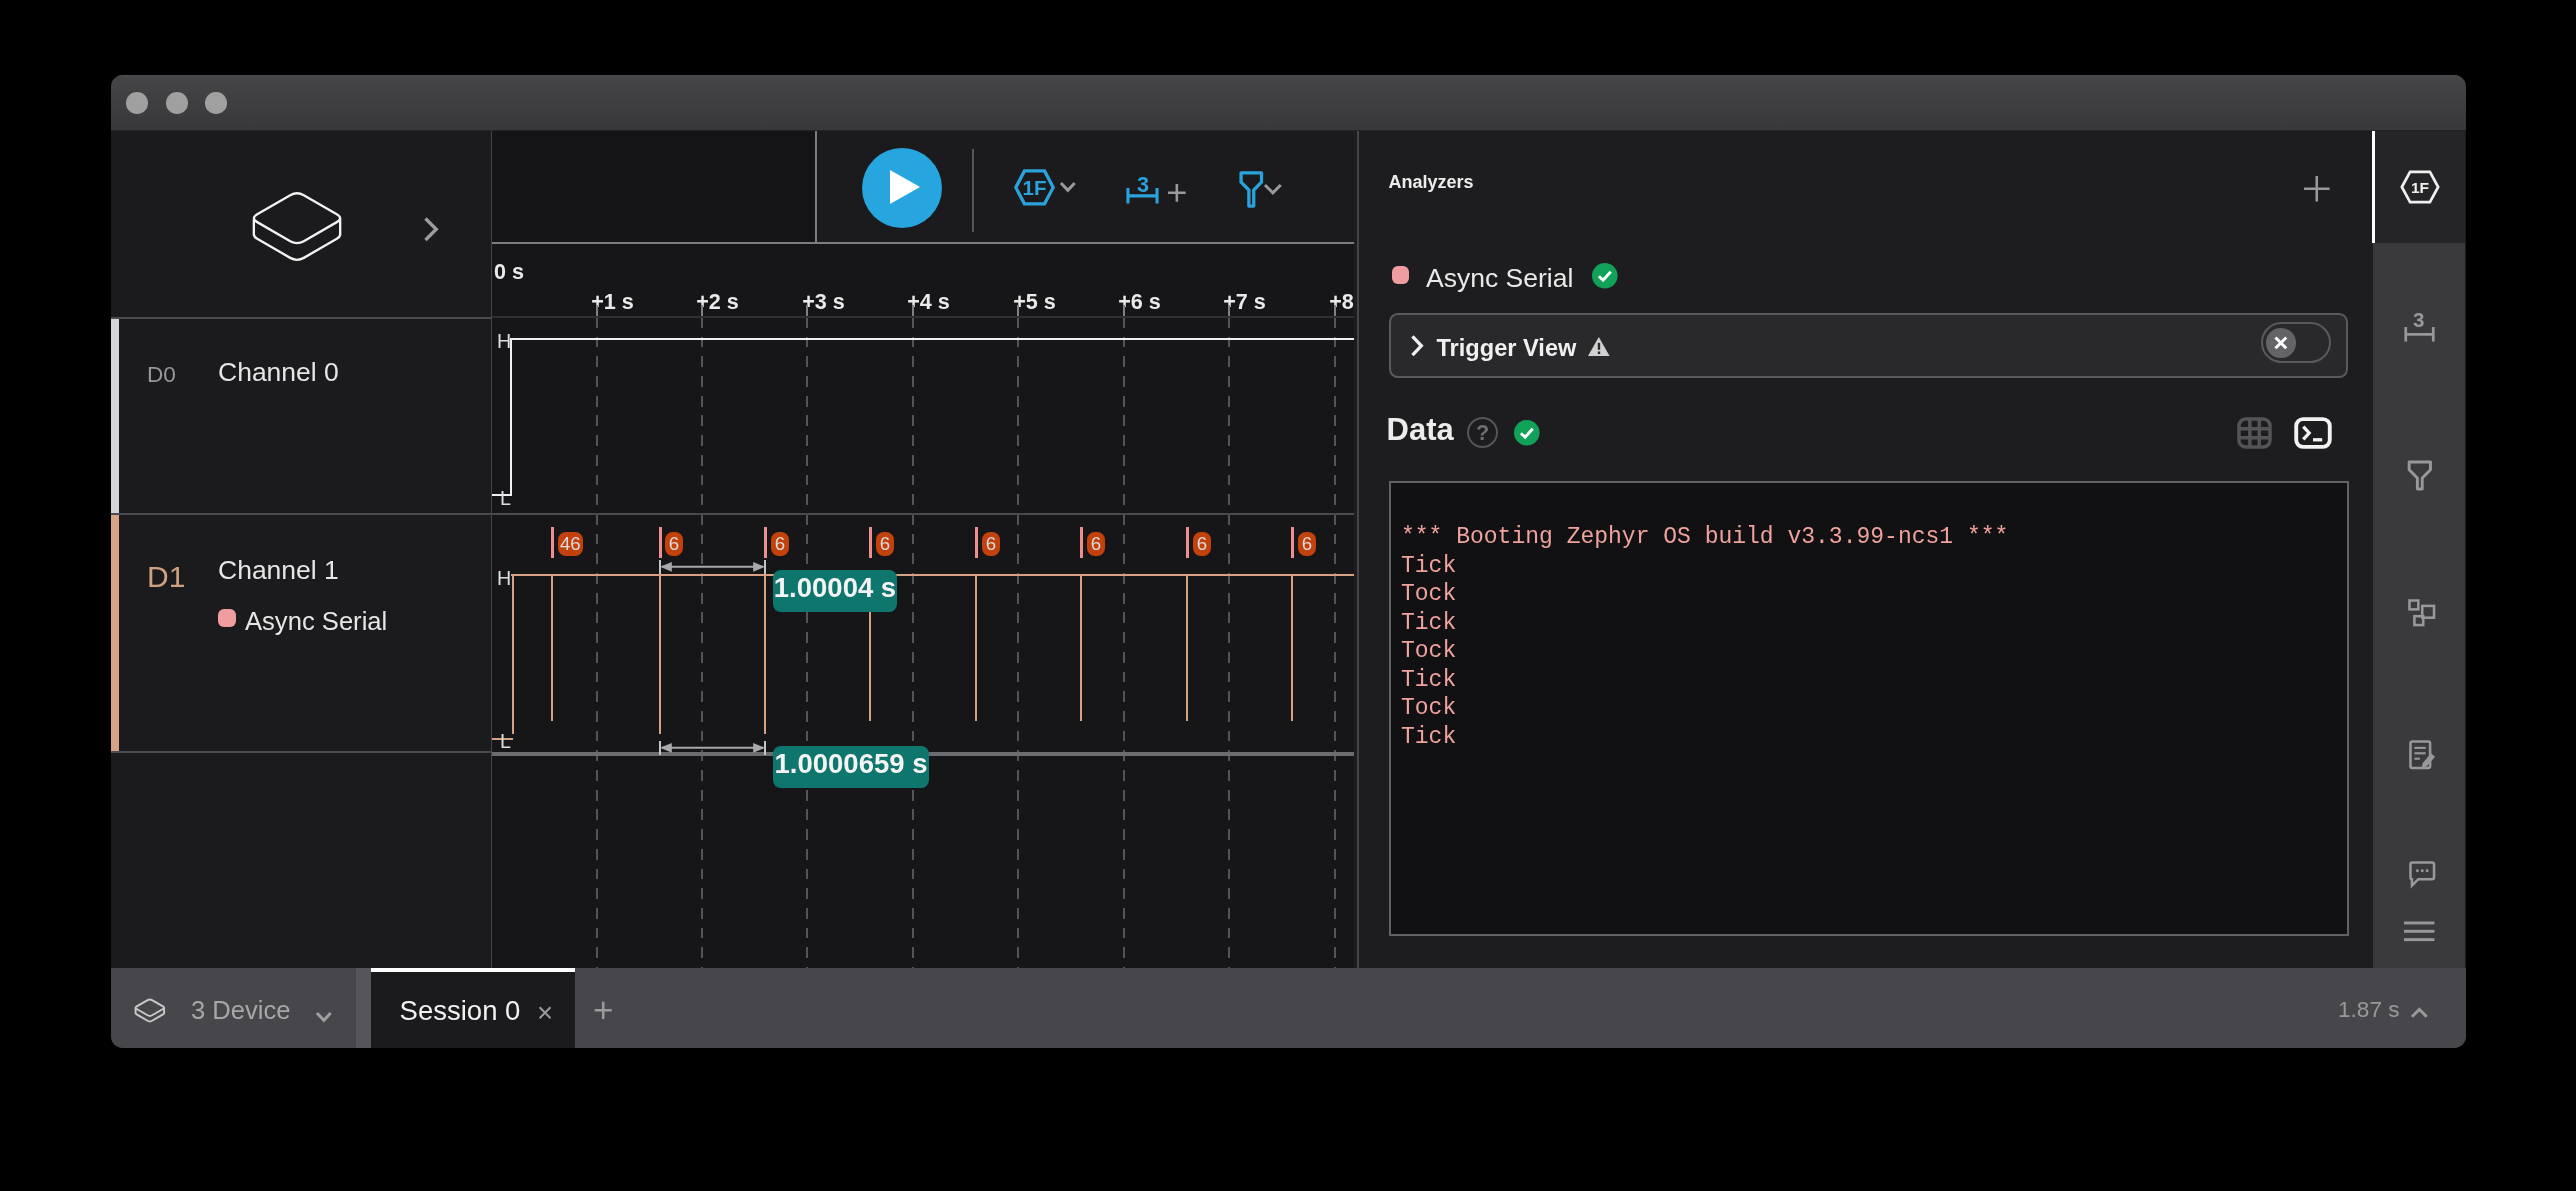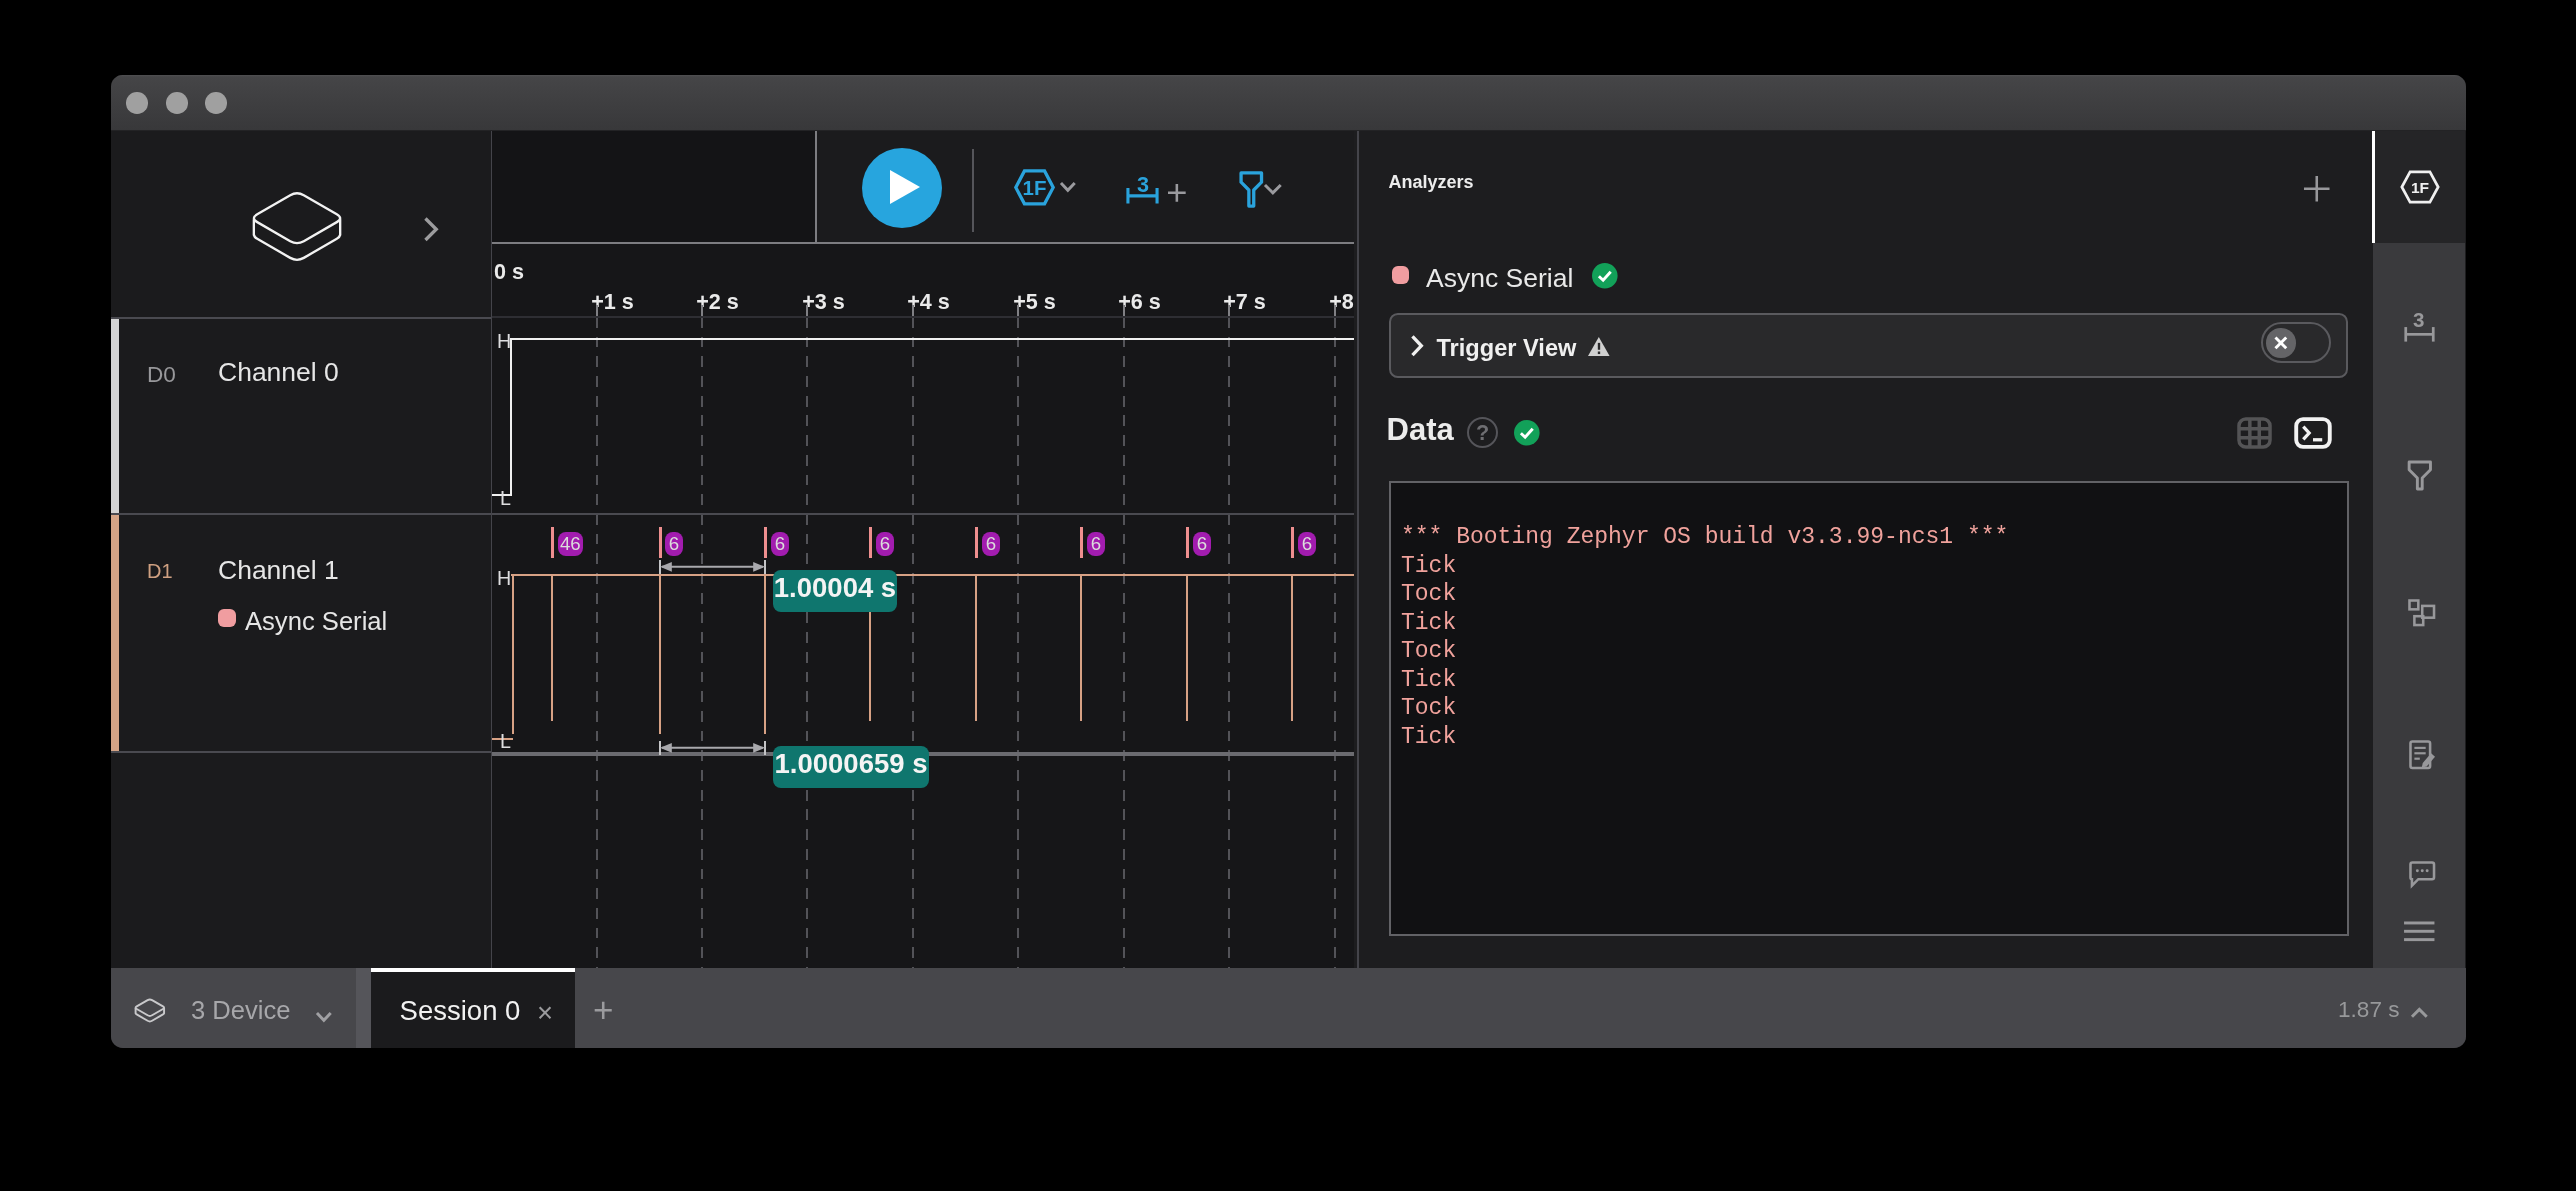--- a/index.html
+++ b/index.html
@@ -32,21 +32,21 @@
   
   .gridline { position:absolute; top:186px; width:2px; height:651px;
     background:repeating-linear-gradient(to bottom, #535358 0 10.8px, transparent 10.8px 19.7px); }
   .gridtick { position:absolute; top:174px; width:2px; height:11.8px; background:#808084; }
   .tlabel { position:absolute; top:158px; width:79px; margin-left:-39px; text-align:center;
     font-size:21.6px; font-weight:bold; color:#eaeaea; }
   .hl-label { position:absolute; font-size:19.7px; color:#dedee0; }
   .sig0 { position:absolute; background:#f0f0f0; }
   .sig1 { position:absolute; background:#d7a184; }
   .atick { position:absolute; top:396px; width:2.5px; height:31px; background:#ee8f8f; }
-  .abox { position:absolute; top:401px; height:23.6px; border-radius:7.9px; background:#a21caf;
+  .abox { position:absolute; top:401px; height:23.6px; border-radius:7.9px; background:#c2410c;
     color:#dcdcdc; font-size:18.7px; text-align:center; line-height:23.6px; }
   .mtick { position:absolute; width:2px; height:13.8px; background:#c4c4c6; }
   .mlabel { position:absolute; height:42px; border-radius:7.9px; background:#0f766e; color:#f4f4f4;
     font-size:27.5px; font-weight:bold; text-align:center; line-height:35px; white-space:nowrap; }
   #tooltip { position:absolute; left:573px; top:482px; width:253px; height:137px;
     background:rgba(13,13,15,0.97); border:2px solid #56565a; border-radius:9.8px;
     color:#d6d6d8; font-size:22.6px; line-height:36px; padding:13.8px 0 0 20.6px; }
   #tooltip sup { font-size:14.7px; vertical-align:5.9px; line-height:0; }
   
   #rpanel { position:absolute; left:1246px; top:56px; width:1017px; height:837px; background:#1d1d1f;
@@ -78,21 +78,21 @@
       <path d="M2.5,2.5 L13.5,13.5 L2.5,24.5" fill="none" stroke="#9c9c9e" stroke-width="3.4"></path>
     </svg>
     <div class="hdiv" style="left:0; top:186px; width:381px;"></div>
 
     <div class="abs" style="left:0; top:188px; width:7.9px; height:195px; background:#d4d4d4;"></div>
     <div class="abs" style="left:36px; top:231px; font-size:22.6px; color:#98989b;">D0</div>
     <div class="abs" style="left:107px; top:226px; font-size:26.5px; color:#e6e6e6;">Channel 0</div>
     <div class="hdiv" style="left:0; top:382px; width:381px;"></div>
 
     <div class="abs" style="left:0; top:384px; width:7.9px; height:236px; background:#d5a486;"></div>
-    <div class="abs" style="left:36px; top:429px; font-size:20px; color:#cfa081;">D1</div>
+    <div class="abs" style="left:36px; top:429px; font-size:30px; color:#cfa081;">D1</div>
     <div class="abs" style="left:107px; top:424px; font-size:26.5px; color:#e6e6e6;">Channel 1</div>
     <div class="abs" style="left:107px; top:478px; width:17.7px; height:17.7px; border-radius:5.9px; background:#f09da0;"></div>
     <div class="abs" style="left:134px; top:476px; font-size:25.6px; color:#e6e6e6;">Async Serial</div>
     <div class="hdiv" style="left:0; top:620px; width:381px;"></div>
   </div>
   <div id="vdiv-sw"></div>
 
   <div id="wave">
     <div id="tbfill"></div>
     <div id="toolbar"></div>

